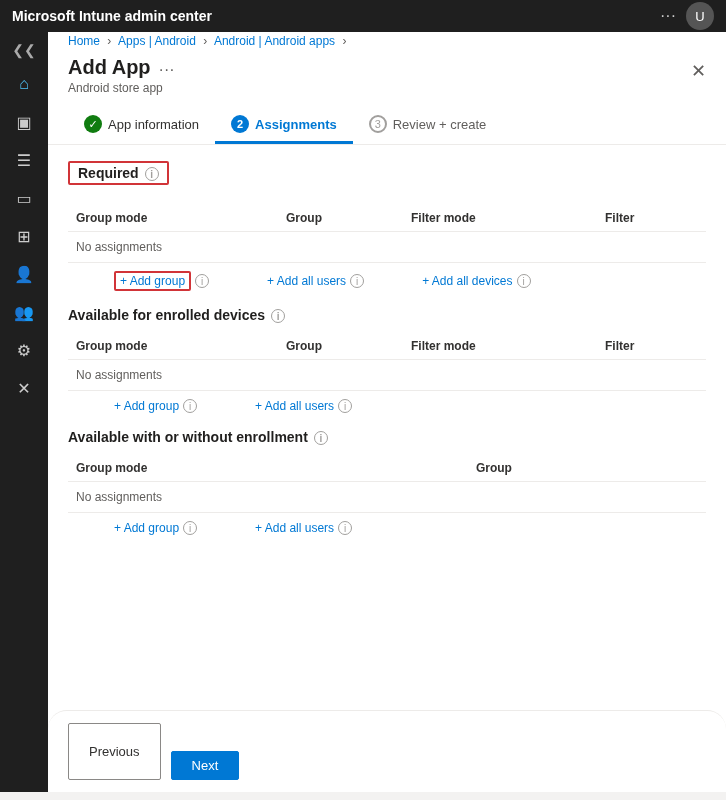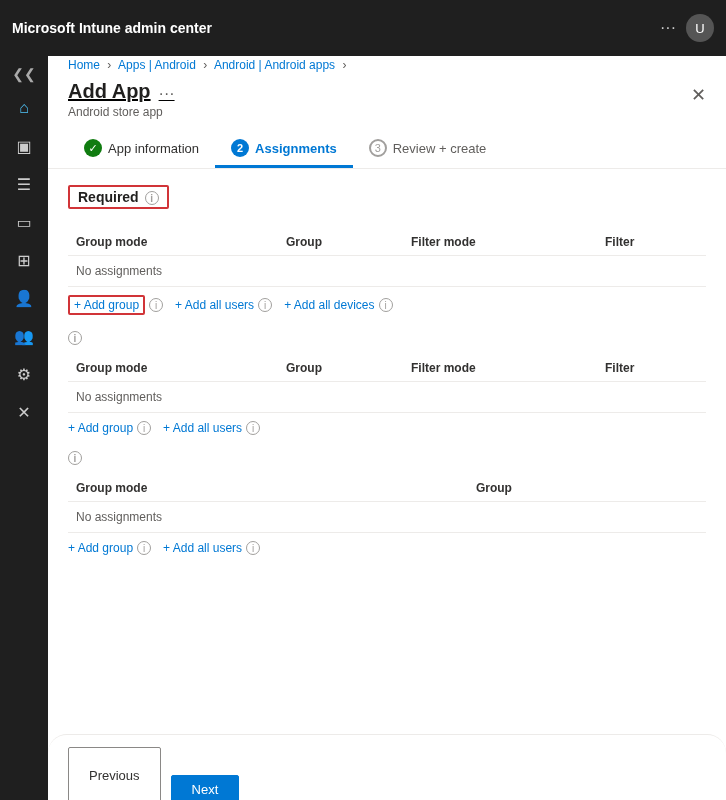--- a/index.html
+++ b/index.html
@@ -2,21 +2,21 @@
 <html><head>
   <meta charset="utf-8">
   <style>
     * { box-sizing: border-box; margin: 0; padding: 0; }
     body { font-family: 'Segoe UI', sans-serif; font-size: 13px; background: #f3f2f1; width: 726px; height: 800px; overflow: hidden; }
 
     
     .topbar {
       background: #1f1f1f;
       color: white;
-      height: 56px;
+      height: 32px;
       display: flex;
       align-items: center;
       justify-content: space-between;
       padding: 0 12px;
     }
     .topbar-title { font-size: 14px; font-weight: 600; }
     .topbar-right { display: flex; align-items: center; gap: 10px; }
     .topbar-dots { color: #ccc; font-size: 16px; cursor: pointer; }
     .topbar-avatar {
       width: 28px; height: 28px; border-radius: 50%;
@@ -186,20 +186,21 @@
       flex-wrap: wrap;
     }
     .add-link {
       color: #0078d4;
       font-size: 12px;
       cursor: pointer;
       text-decoration: none;
       display: flex;
       align-items: center;
       gap: 2px;
+      margin-left: 46px;
     }
     .add-link-sep { color: #a19f9d; margin: 0 6px; }
     .add-group-bordered {
       border: 2px solid #d13438;
       padding: 1px 4px;
       border-radius: 2px;
     }
 
     
     .section-divider { margin: 12px 0 10px 0; }
@@ -265,21 +266,21 @@
       <a>Home</a>
       <span>›</span>
       <a>Apps | Android</a>
       <span>›</span>
       <a>Android | Android apps</a>
       <span>›</span>
     </div>
 
     <div class="page-header">
       <div>
-        <div style="display:flex;align-items:flex-end;gap:8px;text-decoration:underline;">
+        <div style="display:flex;align-items:flex-end;gap:8px;">
           <h1 class="page-title">Add App</h1>
           <span class="more-icon">···</span>
         </div>
         <div class="page-subtitle">Android store app</div>
       </div>
       <span class="close-icon">✕</span>
     </div>
 
     <div class="tabs">
       <div class="tab completed">
@@ -328,20 +329,21 @@
           <span class="info-icon" style="margin-left:4px;">i</span>
           <span class="add-link-sep"></span>
           <span class="add-link">+ Add all devices</span>
           <span class="info-icon" style="margin-left:4px;">i</span>
         </div>
       </div>
 
       <div class="section-divider">
         <div style="margin-bottom:10px;">
           <span class="section-title">
+            <strong>Available for enrolled devices</strong>
             <span class="info-icon">i</span>
           </span>
         </div>
         <table class="assign-table">
           <thead>
             <tr>
               <th>Group mode</th>
               <th>Group</th>
               <th>Filter mode</th>
               <th>Filter</th>
@@ -358,20 +360,21 @@
           <span class="info-icon" style="margin-left:4px;">i</span>
           <span class="add-link-sep"></span>
           <span class="add-link">+ Add all users</span>
           <span class="info-icon" style="margin-left:4px;">i</span>
         </div>
       </div>
 
       <div class="section-divider">
         <div style="margin-bottom:10px;">
           <span class="section-title">
+            <strong>Available with or without enrollment</strong>
             <span class="info-icon">i</span>
           </span>
         </div>
         <table class="assign-table">
           <thead>
             <tr>
               <th>Group mode</th>
               <th>Group</th>
             </tr>
           </thead>

